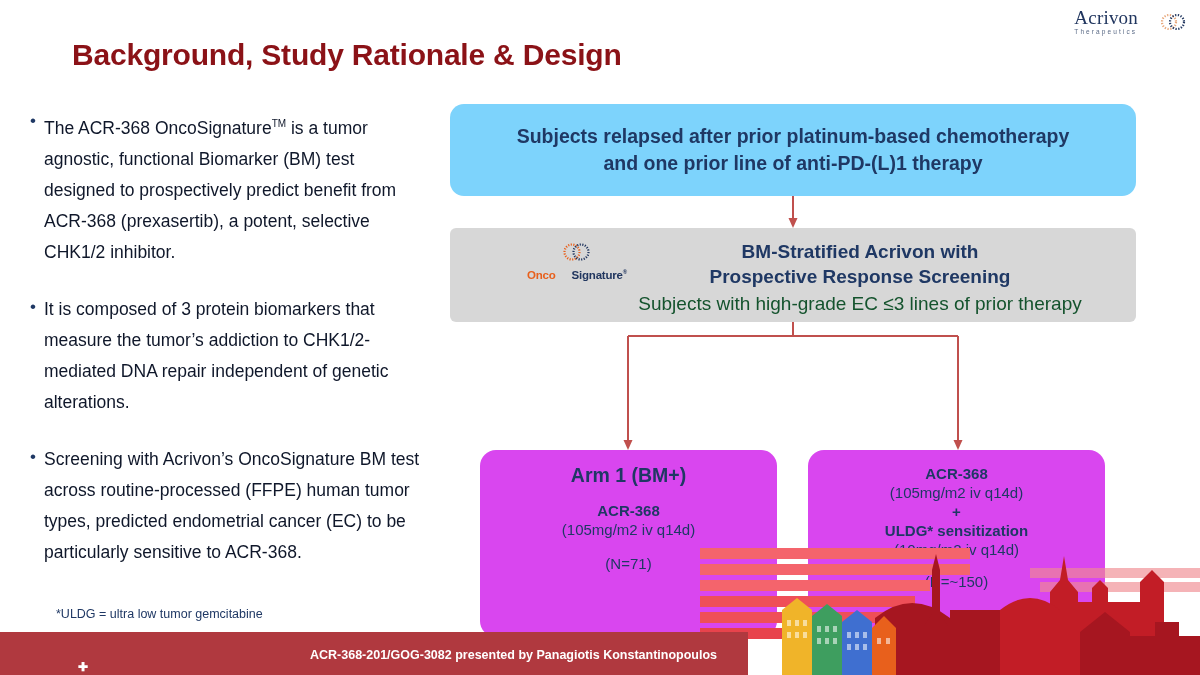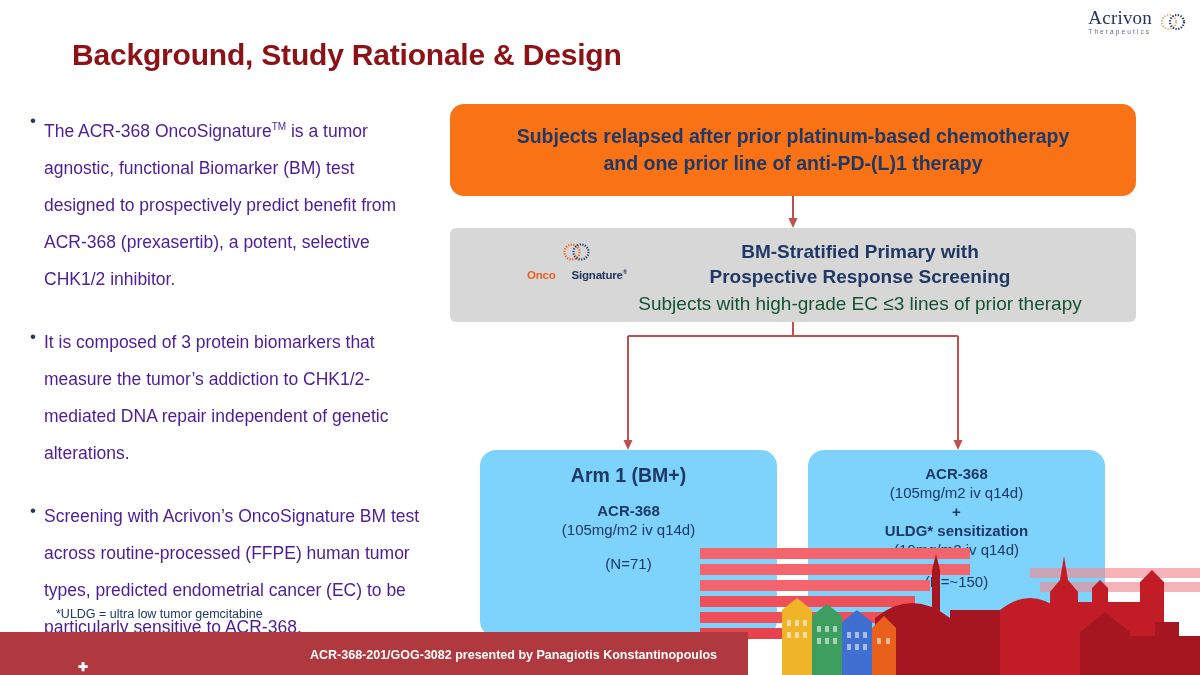--- a/index.html
+++ b/index.html
@@ -18,21 +18,21 @@
     overflow: hidden;
   }
 
   
   #acrivon-logo {
     position: absolute;
     top: 8px;
     right: 12px;
     display: flex;
     align-items: center;
-    gap: 6px;
+    gap: 20px;
   }
   #acrivon-logo .logo-words {
     display: flex;
     flex-direction: column;
     align-items: flex-start;
     line-height: 1;
   }
   #acrivon-logo .logo-main {
     font-size: 19px;
     color: #21365f;
@@ -74,44 +74,44 @@
   .bullet-dot {
     width: 22px;
     flex: 0 0 22px;
     color: #1f3864;
     font-size: 17px;
     line-height: 25.5px;
     text-align: center;
   }
   .bullet-text {
     flex: 1;
-    color: #4c1d95;
+    color: #0f172a;
     font-size: 17.5px;
-    line-height: 37px;
+    line-height: 31px;
   }
   sup.tm { font-size: 10px; vertical-align: super; }
 
   #footnote {
     position: absolute;
     left: 56px;
     top: 607px;
     font-size: 12.5px;
     color: #1f3864;
   }
 
   
   #flow { position: absolute; left: 450px; top: 104px; width: 700px; }
 
   #orange-box {
     position: absolute;
     left: 0px;
     top: 0px;
     width: 686px;
     height: 92px;
-    background: #f97316;
+    background: #7dd3fc;
     border-radius: 14px;
     display: flex;
     align-items: center;
     justify-content: center;
     text-align: center;
     box-sizing: border-box;
     padding: 0 16px;
   }
   #orange-box .ob-text {
     color: #1f3864;
@@ -165,21 +165,21 @@
     font-size: 19px;
     line-height: 26px;
     margin-top: 2px;
   }
 
   .arm-box {
     position: absolute;
     top: 346px;
     width: 297px;
     height: 187px;
-    background: #7dd3fc;
+    background: #d946ef;
     border-radius: 16px;
     box-sizing: border-box;
     padding-top: 14px;
     text-align: center;
   }
   #arm1-box { left: 30px; }
   #arm2-box { left: 358px; }
   .arm-title {
     color: #1f3864;
     font-weight: bold;
@@ -346,21 +346,21 @@
       <div id="oncosig-mark">
         <svg width="34" height="24" viewBox="0 0 34 24">
           <g fill="none" stroke-dasharray="1.2 1.4" stroke-width="2.2">
             <circle cx="12" cy="12" r="7.5" stroke="#e8601c"></circle>
             <circle cx="21" cy="12" r="7.5" stroke="#21365f"></circle>
           </g>
         </svg>
         <div class="os-word"><span class="os-onco">Onco</span><span class="os-sig">Signature</span><span class="os-reg">®</span></div>
       </div>
       <div id="gb1-text">
-        <div class="gb-bold">BM-Stratified Primary with</div>
+        <div class="gb-bold">BM-Stratified Acrivon with</div>
         <div class="gb-bold">Prospective Response Screening</div>
         <div class="gb-reg">Subjects with high-grade EC ≤3 lines of prior therapy</div>
       </div>
     </div>
 
     <div id="arm1-box" class="arm-box">
       <div class="arm-title">Arm 1 (BM+)</div>
       <div class="arm-drug">ACR-368</div>
       <div class="arm-dose">(105mg/m2 iv q14d)</div>
       <div class="arm-n">(N=71)</div>

